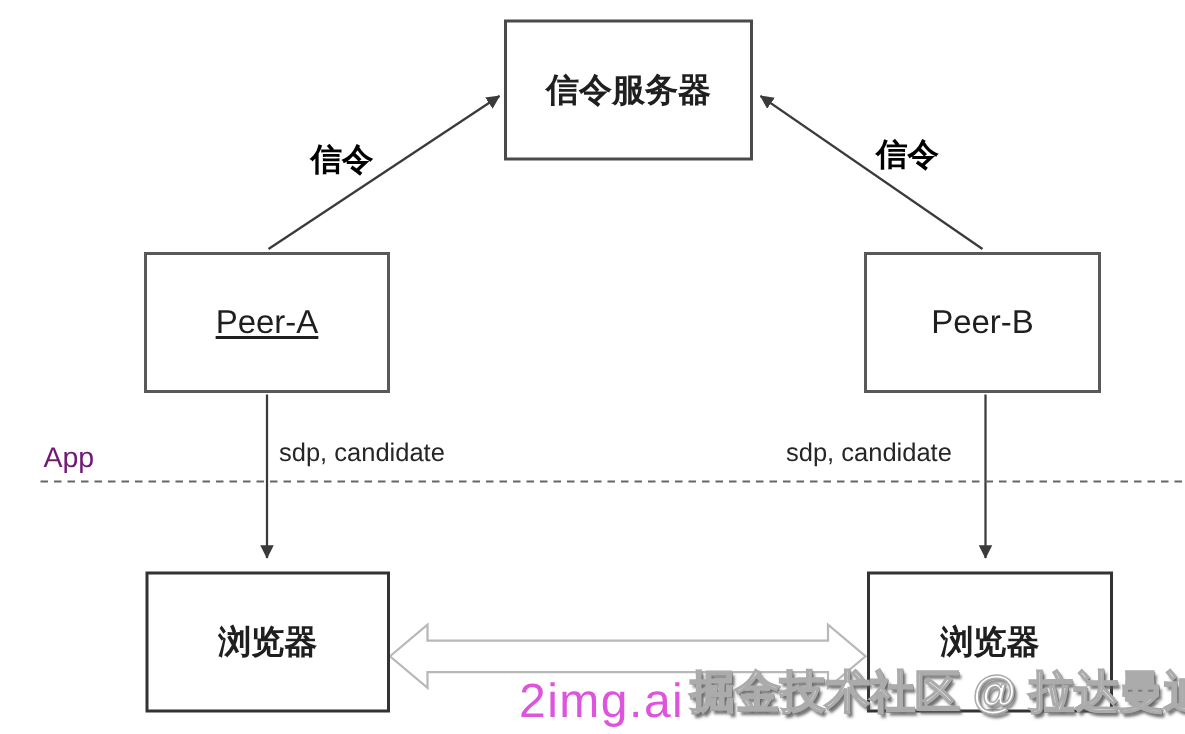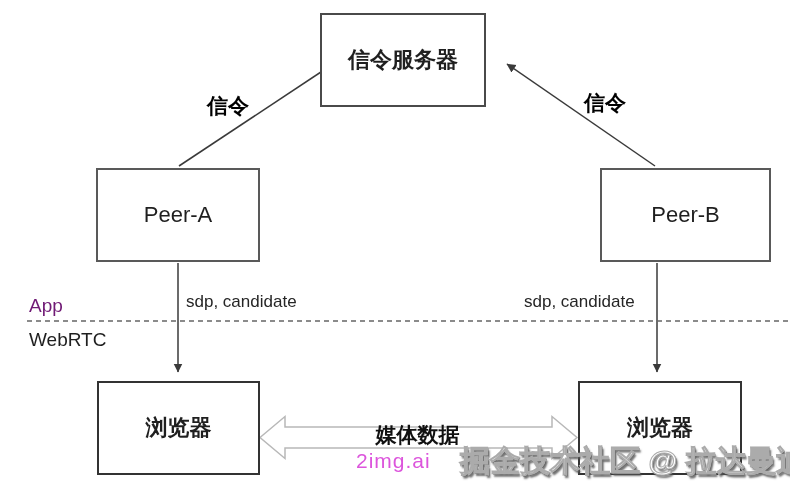--- a/index.html
+++ b/index.html
@@ -25,31 +25,31 @@
   .box {
     position: absolute;
     box-sizing: border-box;
     background: #ffffff;
     display: flex;
     align-items: center;
     justify-content: center;
     color: #1f1f1f;
   }
   .box-signaling {
-    left: 320px; top: 13px; width: 166px; height: 94px;
+    left: 336px; top: 13px; width: 166px; height: 94px;
     border: 2px solid #4a4a4a;
     font-size: 22px; font-weight: 600;
   }
   .box-peer-a {
     left: 96px; top: 168px; width: 164px; height: 94px;
     border: 2px solid #595959;
-    font-size: 22px; font-weight: 500;
+    font-size: 22px; font-weight: 500; text-decoration: underline;
   }
   .box-peer-b {
-    left: 600px; top: 168px; width: 171px; height: 94px;
+    left: 576px; top: 168px; width: 158px; height: 94px;
     border: 2px solid #595959;
     font-size: 22px; font-weight: 500;
   }
   .box-browser-a {
     left: 97px; top: 381px; width: 163px; height: 94px;
     border: 2px solid #333333;
     font-size: 22px; font-weight: 600;
   }
   .box-browser-b {
     left: 578px; top: 381px; width: 164px; height: 94px;
@@ -68,22 +68,22 @@
   .lbl-sdp-right    { left: 524px; top: 292px; font-size: 17px; color: #262626; }
   .lbl-app          { left: 29px;  top: 295px; font-size: 19px; color: #701a75; }
   .lbl-webrtc       { left: 29px;  top: 329px; font-size: 19px; color: #1f1f1f; }
   .lbl-media {
     left: 340px; top: 421px; width: 155px;
     text-align: center;
     font-size: 21px; font-weight: 700; color: #111111;
   }
   .wm-site {
     position: absolute;
-    left: 356px; top: 449px;
-    font-size: 21px;
+    left: 346px; top: 449px;
+    font-size: 32px;
     color: #dc55dc;
     letter-spacing: 1px;
   }
   .wm-community {
     position: absolute;
     left: 460px; top: 441px;
     font-size: 30px;
     font-weight: 700;
     color: #ffffff;
     -webkit-text-stroke: 1px #ababab;
@@ -137,23 +137,21 @@
   </div>
 
   <div class="lbl lbl-signal-left">信令</div>
 
   <div class="lbl lbl-signal-right">信令</div>
 
   <div class="lbl lbl-sdp-left">sdp, candidate</div>
 
   <div class="lbl lbl-sdp-right">sdp, candidate</div>
 
-  <div class="lbl lbl-media">媒体数据</div>
 
   <div class="lbl lbl-app">App</div>
 
-  <div class="lbl lbl-webrtc">WebRTC</div>
 
   <div class="wm-site">2img.ai</div>
 
   <div class="wm-community">掘金技术社区 @ 拉达曼迪斯</div>
 
 </div>
 
 </body></html>

